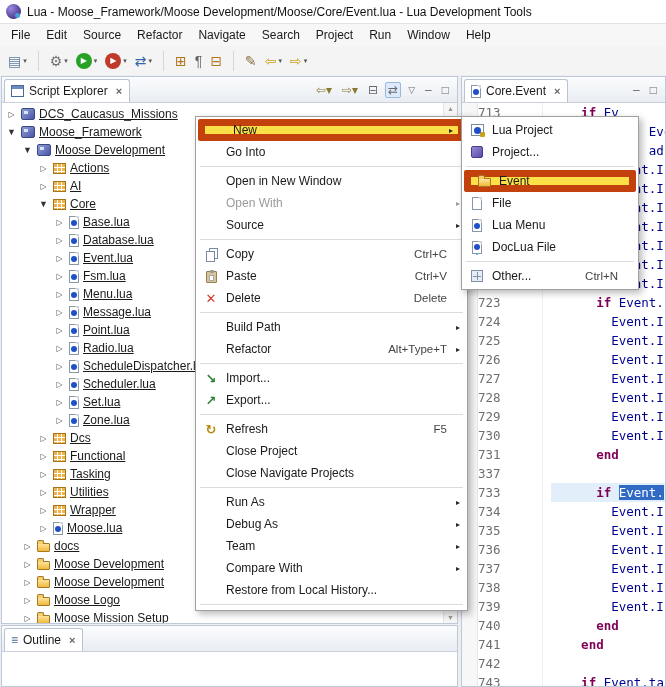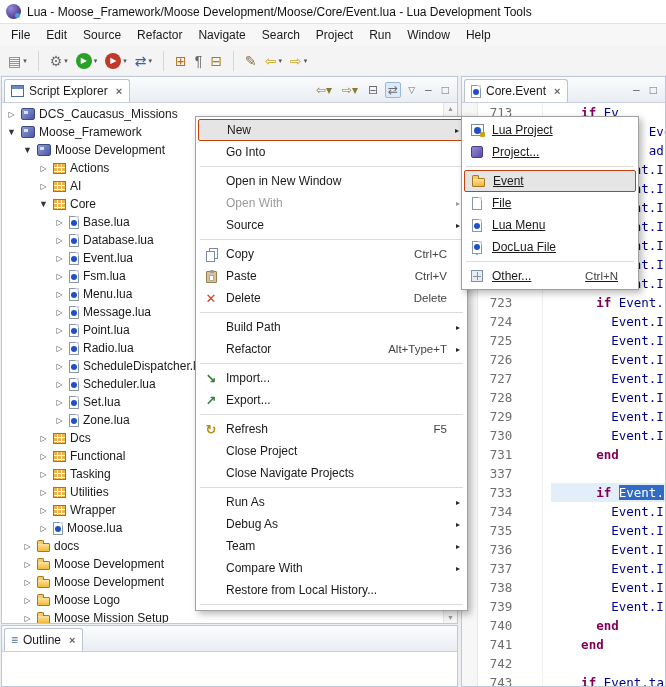--- a/index.html
+++ b/index.html
@@ -36,21 +36,21 @@
   .hdr-tools{margin-left:auto;display:flex;align-items:center;gap:4px;padding:0 3px 4px 0;}
   .hdr-ico{font-size:12px;line-height:12px;color:#8a7a30;padding:1px 2px;border:1px solid transparent;}
   .hdr-ico.gray{color:#6a6a6a;}
   .hdr-ico.small{font-size:9px;}
   .hdr-ico.pressed{background:#dceafc;border:1px solid #9ab8dc;border-radius:2px;}
   
   .tree{flex:1 1 auto;position:relative;background:#fff;padding-top:2px;overflow:hidden;}
   .trow{height:18px;display:flex;align-items:center;gap:4px;white-space:nowrap;}
   .arrow{width:11px;text-align:center;font-size:8px;color:#555;flex:0 0 auto;}
   .arrow.exp{color:#333;font-size:9px;}
-  .tlabel{font-size:12px;}
+  .tlabel{font-size:12px;text-decoration:underline;}
   .vscroll{position:absolute;top:0;right:0;bottom:0;width:13px;background:#f6f6f6;border-left:1px solid #e6e6e6;}
   .vscroll .thumb{position:absolute;left:2px;right:2px;top:14px;height:230px;background:#d9d9d9;border-radius:5px;}
   .vscroll .sa{position:absolute;left:0;right:0;text-align:center;font-size:7px;color:#999;}
   .vscroll .sa.up{top:2px;} .vscroll .sa.dn{bottom:2px;}
   
   .ic{display:inline-block;position:relative;box-sizing:border-box;flex:0 0 auto;}
   .ic-project{width:14px;height:12px;background:linear-gradient(135deg,#8fa0d8,#4a55a8);border:1px solid #39497f;border-radius:2px;}
   .ic-project::after{content:"";position:absolute;left:2px;top:2px;width:4px;height:3px;background:#fff;opacity:.75;}
   .ic-table{width:13px;height:11px;border:1px solid #a87417;background-color:#f0b24a;
     background-image:repeating-linear-gradient(90deg,transparent 0 3px,#fff 3px 4px),repeating-linear-gradient(transparent 0 3px,#fff 3px 4px);}
@@ -69,38 +69,38 @@
   .ic-luaproj::before{content:"";position:absolute;right:-2px;bottom:-2px;width:5px;height:5px;background:#caa21c;border-radius:1px;}
   .ic-project2{width:12px;height:12px;background:linear-gradient(135deg,#9a8ad8,#5a4aa8);border:1px solid #4a3a88;border-radius:2px;}
   .ic-other{width:12px;height:12px;background:#e8ecf4;border:1px solid #8090a8;}
   .ic-other::before{content:"";position:absolute;left:5px;top:1px;bottom:1px;width:1px;background:#8090a8;}
   .ic-other::after{content:"";position:absolute;top:5px;left:1px;right:1px;height:1px;background:#8090a8;}
   .ic-explorer{width:13px;height:12px;background:#fff;border:1px solid #4a6a9a;}
   .ic-explorer::before{content:"";position:absolute;left:0;right:0;top:0;height:3px;background:#6a8ac0;}
   
   .cmenu{position:absolute;background:#fff;border:1px solid #a0a0a0;box-shadow:3px 3px 7px rgba(0,0,0,.28);padding:2px;z-index:10;}
   #context-menu{left:195px;top:116px;width:267px;}
-  #new-submenu{left:461px;top:116px;width:172px;z-index:11;text-decoration:underline;}
+  #new-submenu{left:461px;top:116px;width:172px;z-index:11;}
   .cm-item{height:22px;box-sizing:border-box;display:flex;align-items:center;gap:6px;padding:0 5px 0 4px;}
-  .cm-item.hl{background:#e5e5e5;border:1px solid #c2410c;border-radius:2px;}
+  .cm-item.hl{background:#fde047;border:7px solid #c2410c;border-radius:2px;}
   .cm-item.disabled .cm-label,.cm-item.disabled .cm-arrow{color:#9b9b9b;}
   .cm-ico{width:18px;display:inline-flex;justify-content:center;align-items:center;flex:0 0 auto;font-size:12px;}
   .cm-label{white-space:nowrap;}
   .cm-right{margin-left:auto;display:flex;align-items:center;gap:5px;}
   .cm-shortcut{color:#444;font-size:11.5px;white-space:nowrap;}
   .cm-arrow{width:8px;font-size:8px;color:#222;text-align:right;}
   .cm-sep{height:1px;background:#dcdcdc;margin:3px 2px;}
   .gly{font-weight:bold;}
   .g-delete{color:#d23a2a;font-size:13px;}
   .g-import,.g-export{color:#2e7d32;font-size:13px;}
   .g-refresh{color:#b8860b;font-size:13px;}
   
   .editor-body{flex:1 1 auto;display:flex;overflow:hidden;font-family:"DejaVu Sans Mono","Liberation Mono",monospace;font-size:12.5px;line-height:19px;background:#fff;}
   .ruler{width:15px;background:#f7f7f7;border-right:1px solid #e8e8e8;flex:0 0 auto;}
-  .gutter{width:46px;flex:0 0 auto;text-align:center;padding-right:6px;color:#6e6e6e;box-sizing:content-box;}
+  .gutter{width:46px;flex:0 0 auto;text-align:left;padding-right:6px;color:#6e6e6e;box-sizing:content-box;}
   .ln{height:19px;}
   .fold{width:12px;flex:0 0 auto;border-right:1px solid #efefef;}
   .codearea{flex:1 1 auto;white-space:pre;color:#000090;padding-left:8px;}
   .cl{height:19px;}
   .cl.cur{background:#e3eefb;}
   .kw{color:#7f0055;font-weight:bold;}
   .sel{background:#316ac5;color:#fff;}
   .outline-body{flex:1;background:#fff;}
 </style>
 </head>

